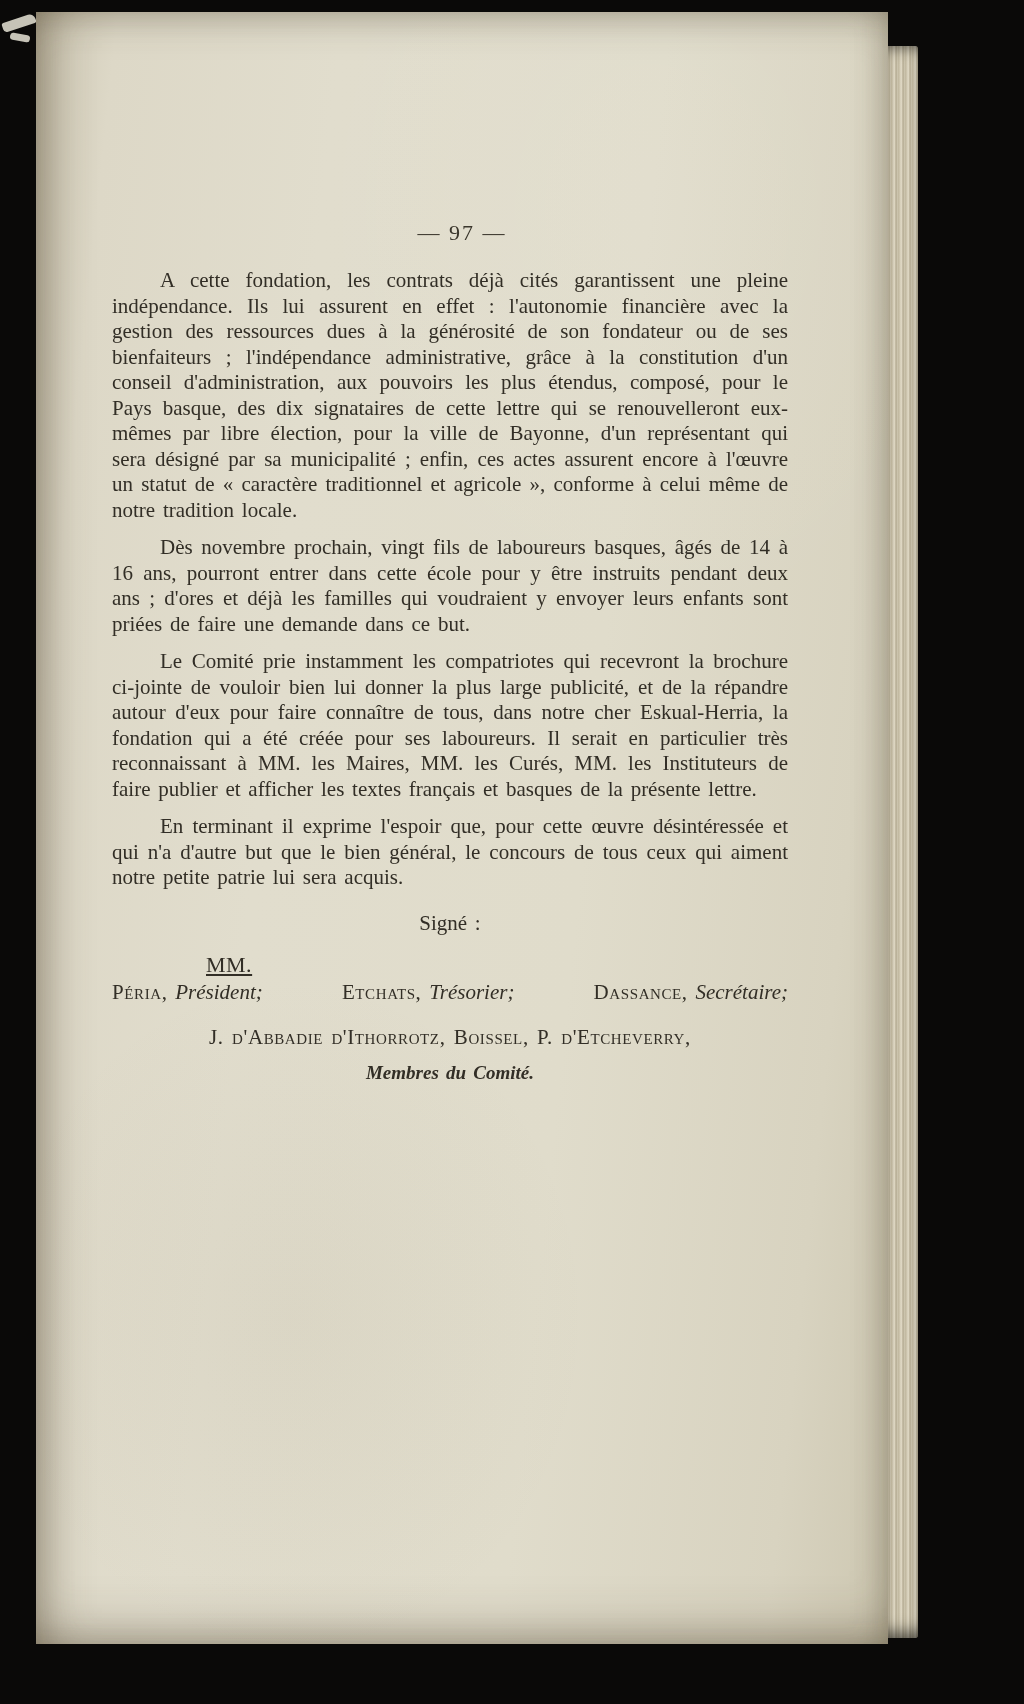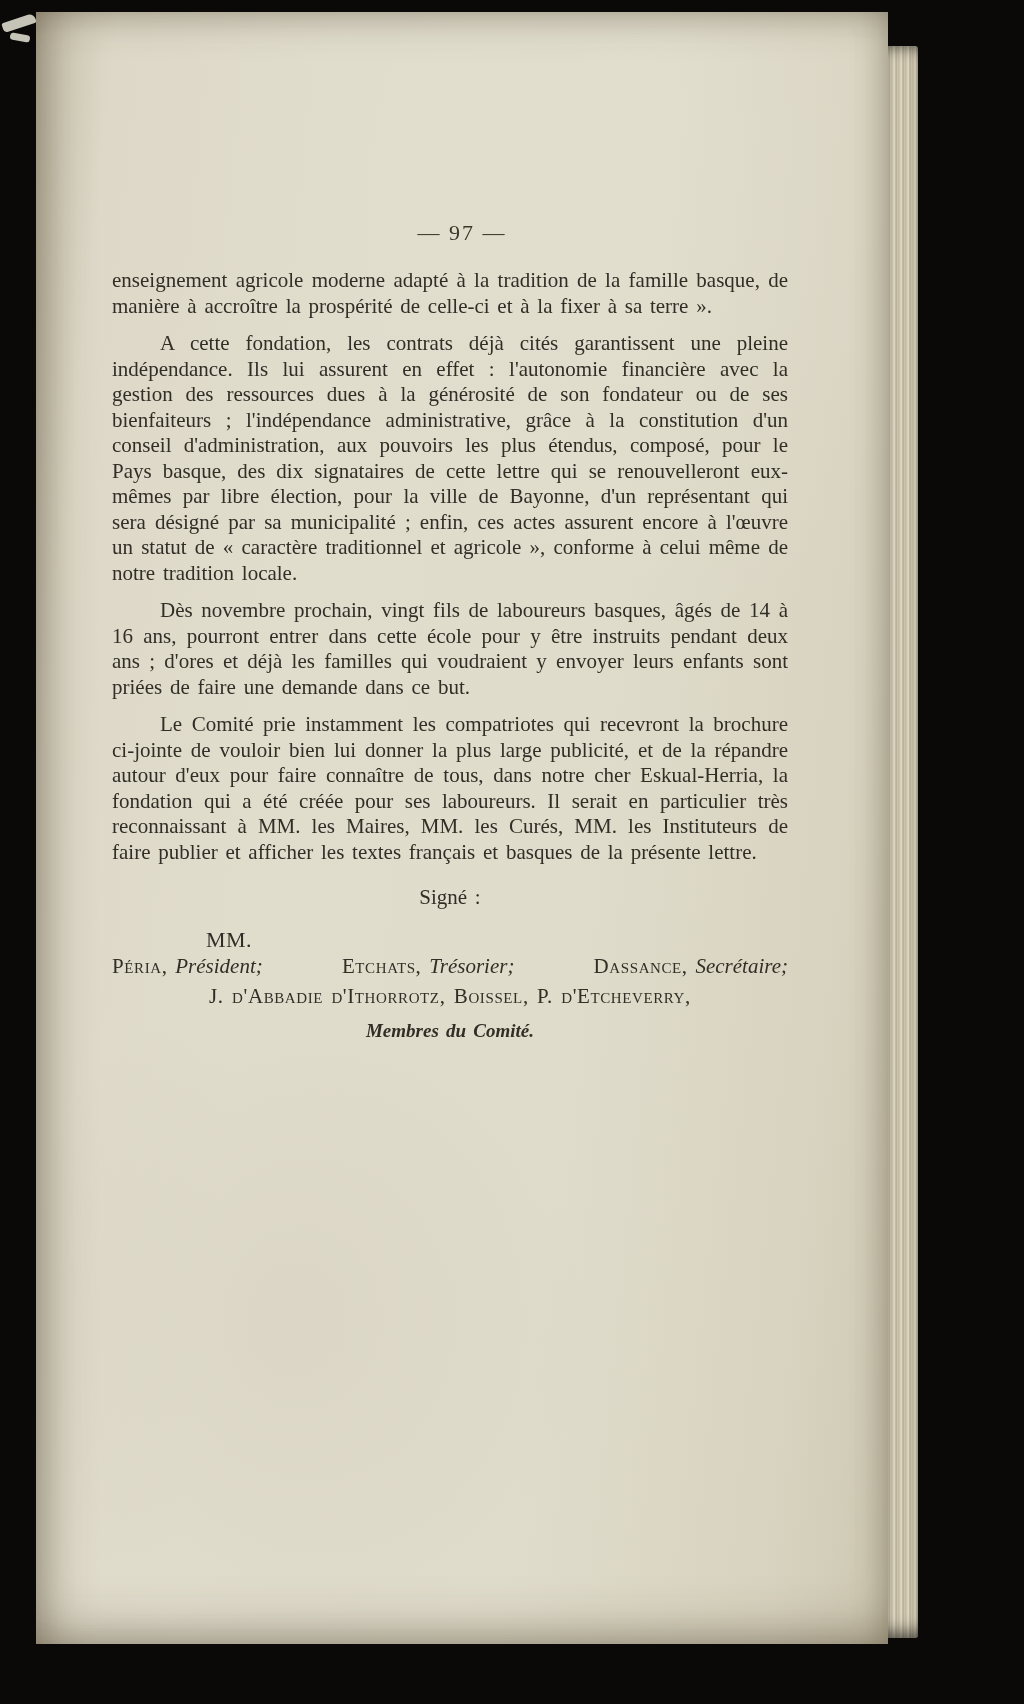--- a/index.html
+++ b/index.html
@@ -71,32 +71,33 @@
   .signed-line {
     margin-top: 20px;
     text-align: center;
     font-size: 21px;
   }
   .mm-line {
     margin-top: 16px;
     margin-left: 94px;
     font-size: 22px;
     letter-spacing: .5px;
+    text-decoration: underline;
   }
   .officers {
     margin-top: 2px;
     display: flex;
     justify-content: space-between;
     font-size: 21px;
     white-space: nowrap;
   }
   .sc { font-variant: small-caps; letter-spacing: .6px; }
   .it { font-style: italic; }
 
-  .members { margin-top: 4px; text-align: center; font-size: 21px; }
+  .members { margin-top: 20px; text-align: center; font-size: 21px; }
   .members + .members { margin-top: 4px; }
   .members-title {
     margin-top: 9px;
     text-align: center;
     font-size: 19px;
     font-weight: bold;
     font-style: italic;
   }
 </style>
 </head>
@@ -108,24 +109,24 @@
   <div class="tear2"></div>
 
   <div class="page-stack"></div>
 
   <div class="paper">
 
     <div class="page-number">— 97 —</div>
 
     <div class="text-block">
 
-      <p class="para first">enseignement agricole moderne adapté à la tradition de la famille basque, de manière à accroître la prospérité de celle-ci et à la fixer à sa terre ».</p>
       <p class="para">A cette fondation, les contrats déjà cités garantissent une pleine indépendance. Ils lui assurent en effet : l'autonomie financière avec la gestion des ressources dues à la générosité de son fondateur ou de ses bienfaiteurs ; l'indépendance administrative, grâce à la constitution d'un conseil d'administration, aux pouvoirs les plus étendus, composé, pour le Pays basque, des dix signataires de cette lettre qui se renouvelleront eux-mêmes par libre élection, pour la ville de Bayonne, d'un représentant qui sera désigné par sa municipalité ; enfin, ces actes assurent encore à l'œuvre un statut de « caractère traditionnel et agricole », conforme à celui même de notre tradition locale.</p>
       <p class="para">Dès novembre prochain, vingt fils de laboureurs basques, âgés de 14 à 16 ans, pourront entrer dans cette école pour y être instruits pendant deux ans ; d'ores et déjà les familles qui voudraient y envoyer leurs enfants sont priées de faire une demande dans ce but.</p>
       <p class="para">Le Comité prie instamment les compatriotes qui recevront la brochure ci-jointe de vouloir bien lui donner la plus large publicité, et de la répandre autour d'eux pour faire connaître de tous, dans notre cher Eskual-Herria, la fondation qui a été créée pour ses laboureurs. Il serait en particulier très reconnaissant à MM. les Maires, MM. les Curés, MM. les Instituteurs de faire publier et afficher les textes français et basques de la présente lettre.</p>
+      <p class="para">En terminant il exprime l'espoir que, pour cette œuvre désintéressée et qui n'a d'autre but que le bien général, le concours de tous ceux qui aiment notre petite patrie lui sera acquis.</p>
 
       <div class="signed-line">Signé :</div>
 
       <div class="mm-line">MM.</div>
 
       <div class="officers">
         <span class="officer"><span class="sc">Péria,</span> <span class="it">Président;</span></span>
         <span class="officer"><span class="sc">Etchats,</span> <span class="it">Trésorier;</span></span>
         <span class="officer"><span class="sc">Dassance,</span> <span class="it">Secrétaire;</span></span>
       </div>

